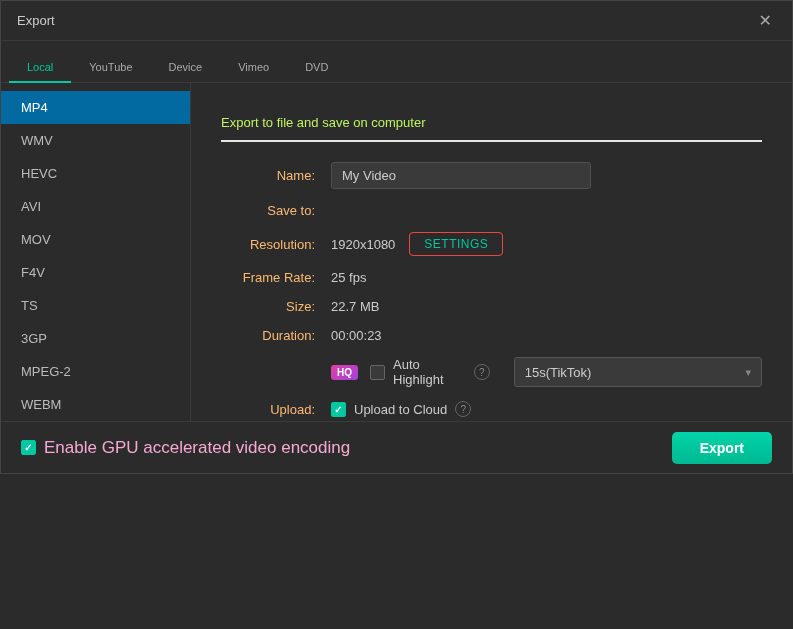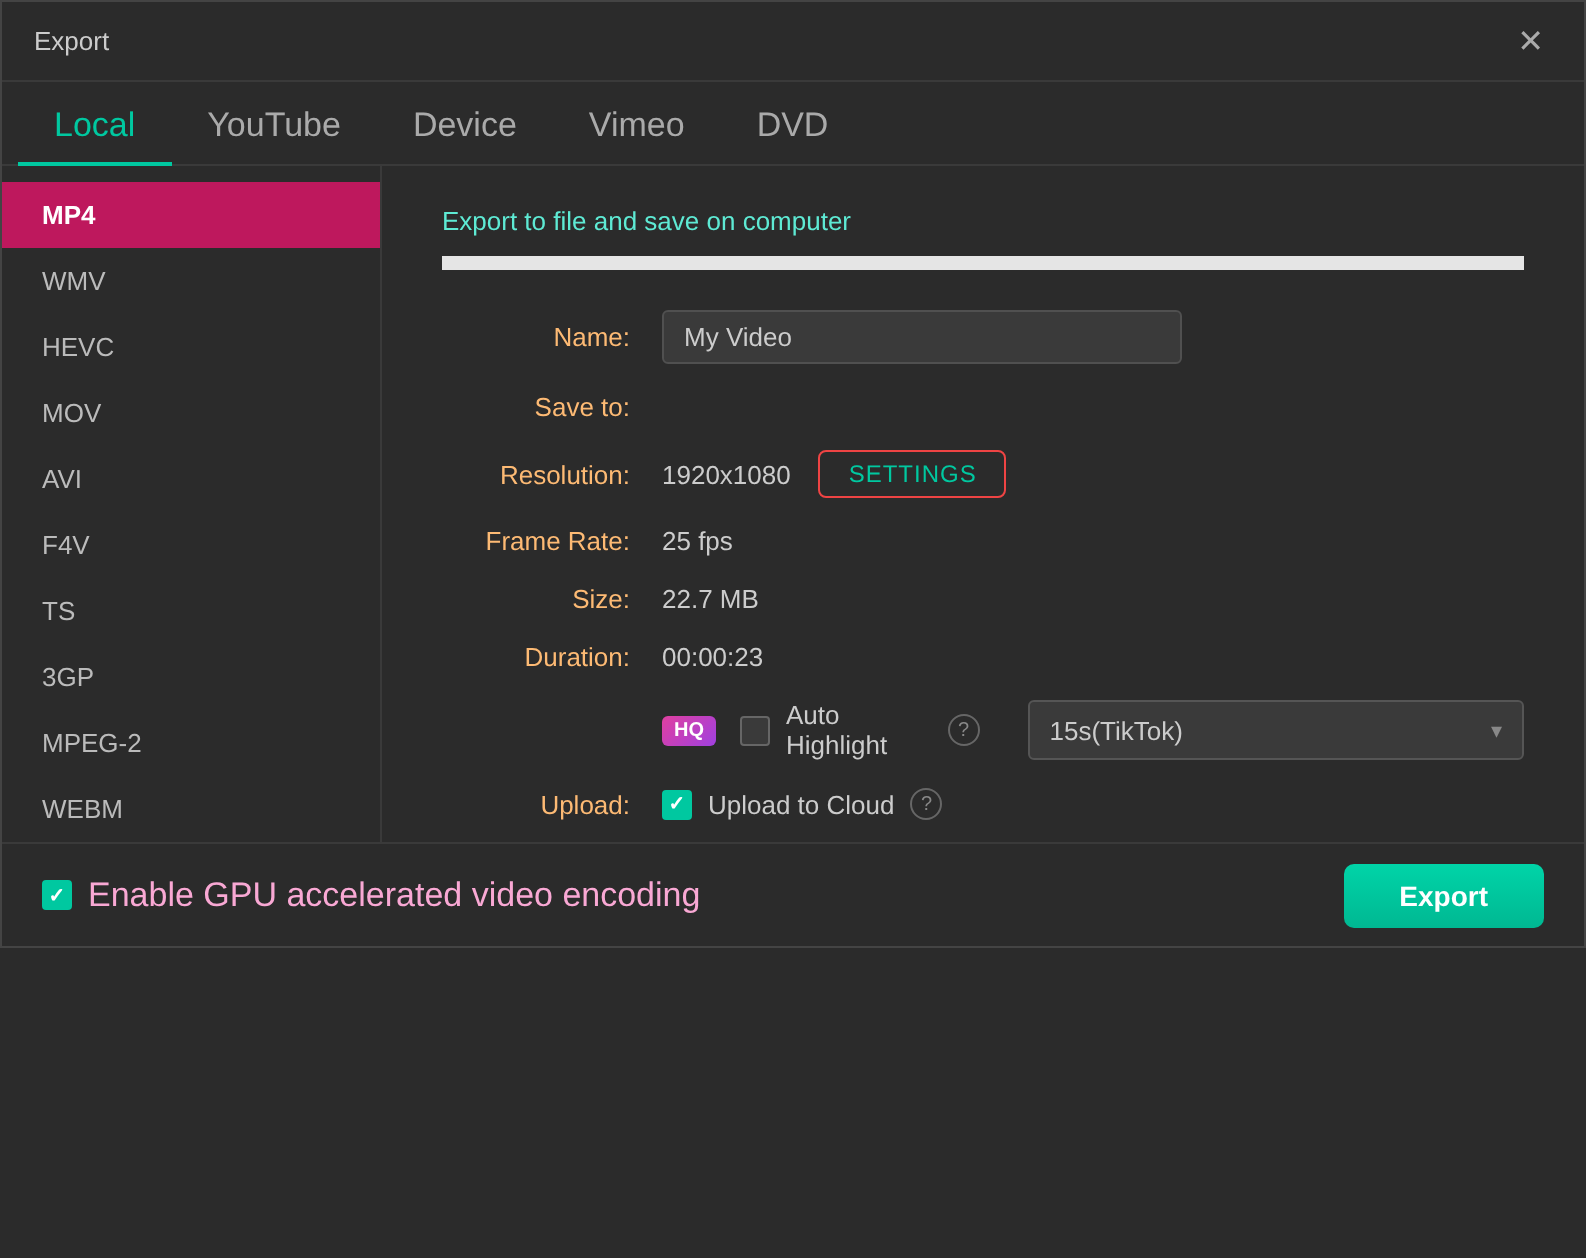--- a/index.html
+++ b/index.html
@@ -52,21 +52,21 @@
       display: flex;
       align-items: flex-end;
       padding: 0 8px;
       background: #2b2b2b;
       border-bottom: 1px solid #3a3a3a;
       height: 42px;
     }
 
     .tab {
       padding: 8px 18px;
-      font-size: 17px;
+      font-size: 11px;
       color: #aaa;
       cursor: pointer;
       border-bottom: 2px solid transparent;
       margin-bottom: -1px;
     }
 
     .tab.active {
       color: #00c8a0;
       border-bottom: 2px solid #00c8a0;
     }
@@ -87,40 +87,40 @@
     }
 
     .sidebar-item {
       padding: 9px 20px;
       font-size: 13px;
       color: #bbb;
       cursor: pointer;
     }
 
     .sidebar-item.active {
-      background: #be185d;
+      background: #0369a1;
       color: #fff;
-      font-weight: bold;
     }
 
     
     .right-panel {
       flex: 1;
       padding: 20px 30px;
       background: #2b2b2b;
       display: flex;
       flex-direction: column;
     }
 
     .export-desc {
       font-size: 13px;
-      color: #5eead4;
+      color: #bef264;
       margin-bottom: 20px;
       padding-bottom: 10px;
-      border-bottom: 7px solid #e5e5e5;
+      border-bottom: 2px solid #e5e5e5;
+      margin-top: 12px;
     }
 
     
     .form-row {
       display: flex;
       align-items: center;
       margin-bottom: 14px;
     }
 
     .form-label {
@@ -330,22 +330,22 @@
     <div class="tab">Vimeo</div>
     <div class="tab">DVD</div>
   </div>
 
   <div class="main-content">
 
     <div class="sidebar">
       <div class="sidebar-item active">MP4</div>
       <div class="sidebar-item">WMV</div>
       <div class="sidebar-item">HEVC</div>
+      <div class="sidebar-item">AVI</div>
       <div class="sidebar-item">MOV</div>
-      <div class="sidebar-item">AVI</div>
       <div class="sidebar-item">F4V</div>
       <div class="sidebar-item">TS</div>
       <div class="sidebar-item">3GP</div>
       <div class="sidebar-item">MPEG-2</div>
       <div class="sidebar-item">WEBM</div>
       <div class="sidebar-item">GIF</div>
       <div class="sidebar-item">MP3</div>
     </div>
 
     <div class="right-panel">

